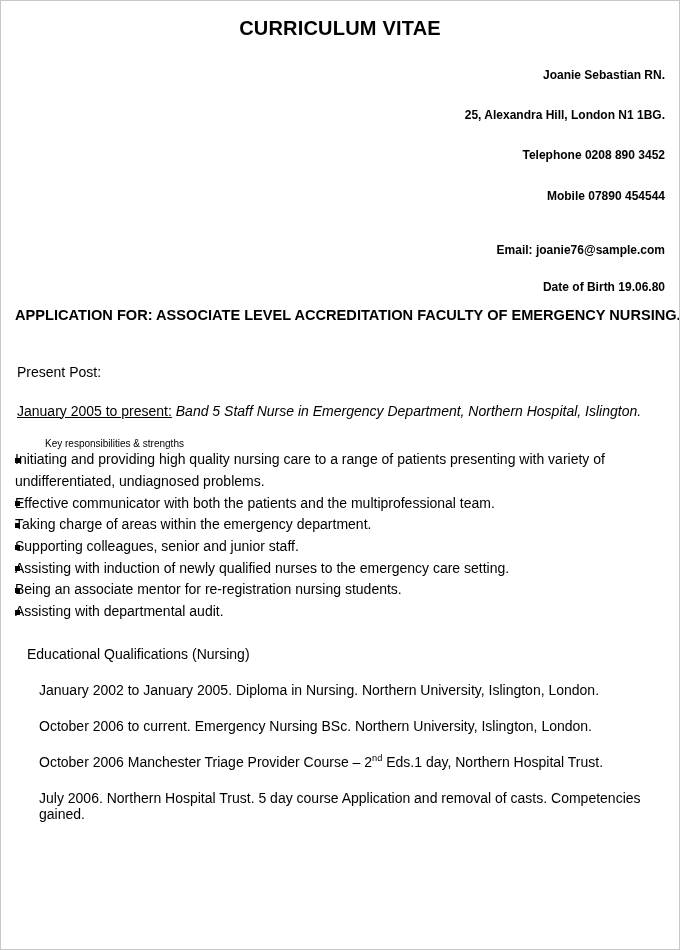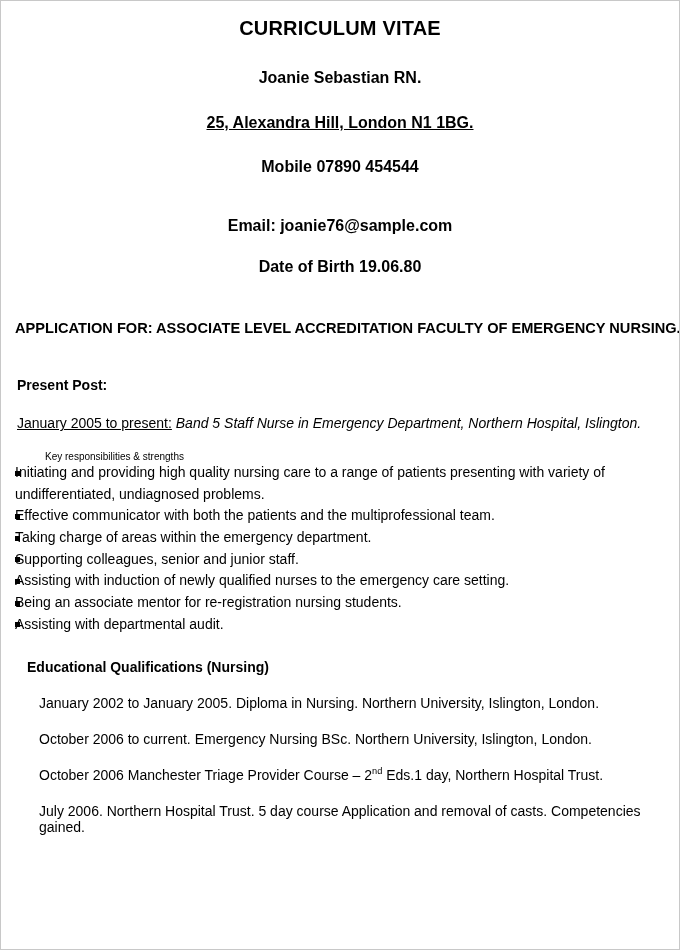--- a/index.html
+++ b/index.html
@@ -31,44 +31,44 @@
   .cv-title {
     text-align: center;
     font-weight: bold;
     font-size: 20px;
     letter-spacing: 0.2px;
     margin: 16px 0 0 0;
     line-height: 1.1;
   }
 
   .contact-line {
-    text-align: center;
+    text-align: right;
     font-weight: bold;
-    font-size: 16px;
+    font-size: 12px;
     margin: 0;
     line-height: 1.1;
   }
   .c1 { margin-top: 30px; }
-  .c2 { margin-top: 27px; text-decoration: underline; }
+  .c2 { margin-top: 27px; }
   .c3 { margin-top: 27px; }
   .c4 { margin-top: 27px; }
   .c5 { margin-top: 41px; }
   .c6 { margin-top: 24px; }
 
   .application-line {
     text-align: center;
     font-weight: bold;
     font-size: 14.6px;
-    margin: 44px 0 0 0;
+    margin: 13px 0 0 0;
     line-height: 1.1;
     white-space: nowrap;
   }
 
   .section-heading {
-    font-weight: bold;
+    font-weight: normal;
     font-size: 14px;
     margin: 0;
     line-height: 1.1;
   }
   .sh-present { margin-top: 42px; margin-left: 2px; }
   .sh-edu { margin-top: 24px; margin-left: 12px; }
   .sh-prof { margin-top: 22px; margin-left: 2px; }
 
   .post-line {
     font-size: 14px;
@@ -133,20 +133,21 @@
 </head>
 <body>
 
 <div id="page">
   <div id="sheet">
 
     <h1 class="cv-title">CURRICULUM VITAE</h1>
 
     <p class="contact-line c1">Joanie Sebastian RN.</p>
     <p class="contact-line c2">25, Alexandra Hill, London N1 1BG.</p>
+    <p class="contact-line c3">Telephone 0208 890 3452</p>
     <p class="contact-line c4">Mobile 07890 454544</p>
     <p class="contact-line c5">Email: joanie76@sample.com</p>
     <p class="contact-line c6">Date of Birth 19.06.80</p>
 
     <p class="application-line">APPLICATION FOR: ASSOCIATE LEVEL ACCREDITATION FACULTY OF EMERGENCY NURSING.</p>
 
     <h2 class="section-heading sh-present">Present Post:</h2>
 
     <p class="post-line">
       <span class="period">January 2005 to present:</span><span>&nbsp;</span><span class="role">Band 5 Staff Nurse in Emergency Department, Northern Hospital, Islington.</span>

